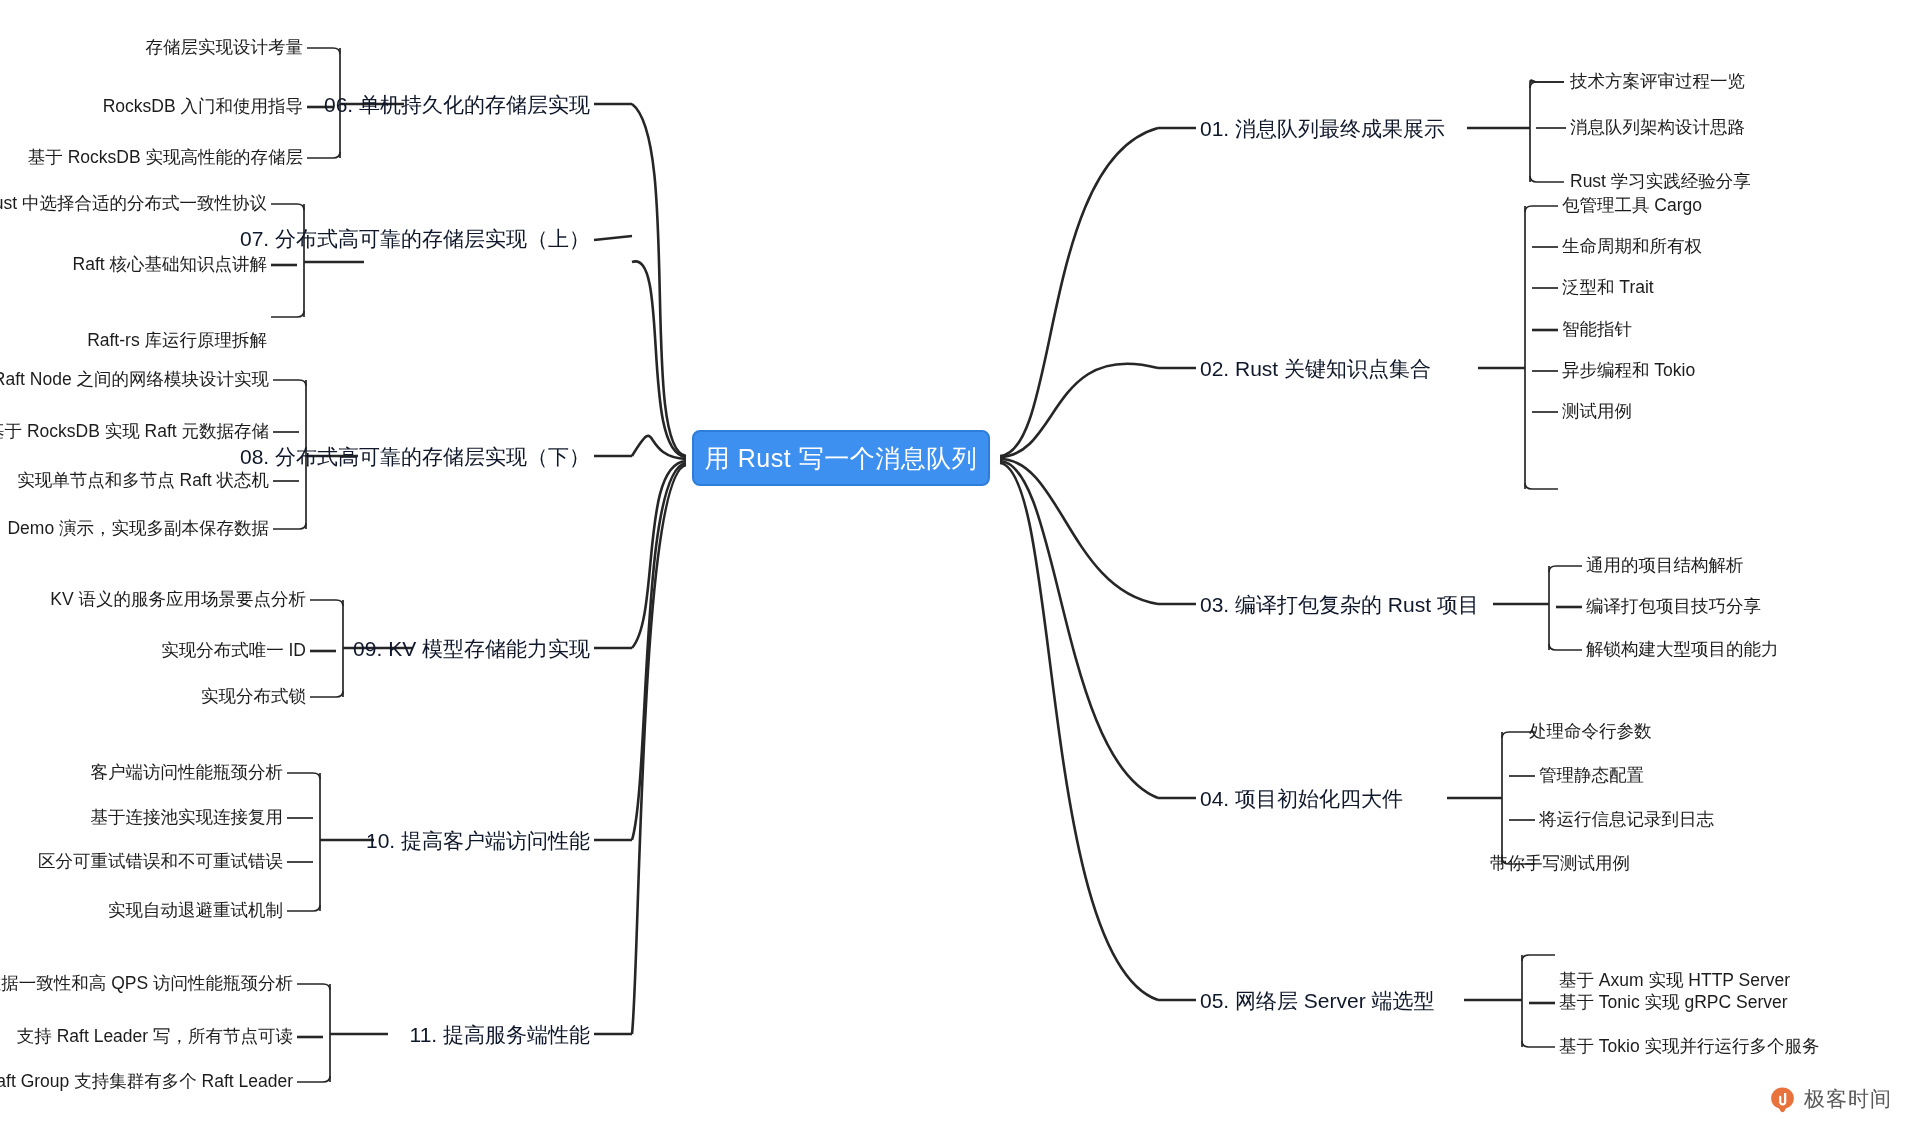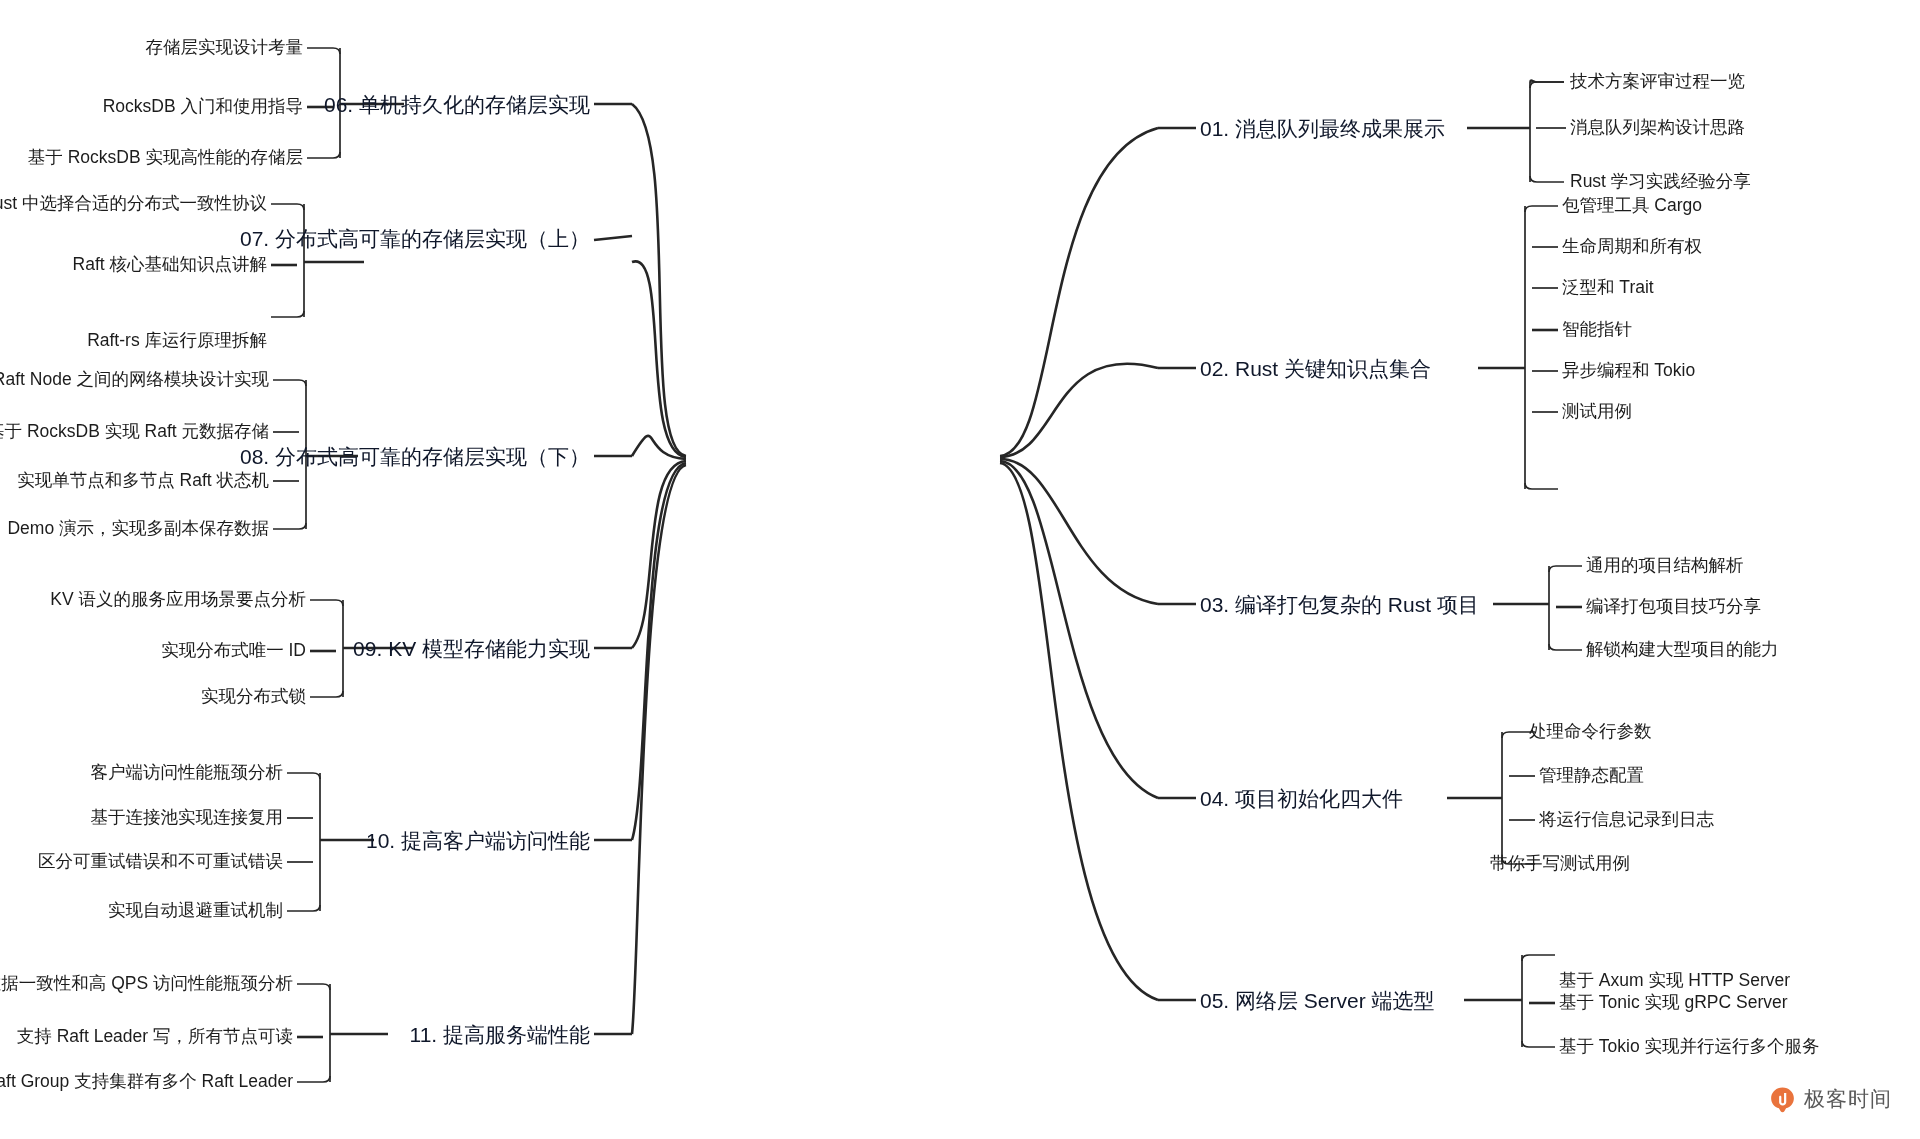--- a/index.html
+++ b/index.html
@@ -232,20 +232,23 @@
     <g>
       <line class="thick" x1="594" y1="1034" x2="632" y2="1034"></line>
       <line class="thick" x1="330" y1="1034" x2="388" y2="1034"></line>
       <line x1="330" y1="984" x2="330" y2="1082"></line>
       <path d="M 330 990 C 330 985 327 984 323 984 L 297 984"></path>
       <line class="thick" x1="323" y1="1037" x2="297" y2="1037"></line>
       <path d="M 330 1076 C 330 1081 327 1082 323 1082 L 297 1082"></path>
     </g>
   </svg>
 
+  <div class="root-node">
+    <span>用 Rust 写一个消息队列</span>
+  </div>
 
   <div class="branch-label right anchor-left" style="left:1200px; top:128px;">01. 消息队列最终成果展示</div>
   <div class="leaf-label right anchor-left" style="left:1570px; top:82px;">技术方案评审过程一览</div>
   <div class="leaf-label right anchor-left" style="left:1570px; top:128px;">消息队列架构设计思路</div>
   <div class="leaf-label right anchor-left" style="left:1570px; top:182px;">Rust 学习实践经验分享</div>
 
   <div class="branch-label right anchor-left" style="left:1200px; top:368px;">02. Rust 关键知识点集合</div>
   <div class="leaf-label right anchor-left" style="left:1562px; top:206px;">包管理工具 Cargo</div>
   <div class="leaf-label right anchor-left" style="left:1562px; top:247px;">生命周期和所有权</div>
   <div class="leaf-label right anchor-left" style="left:1562px; top:288px;">泛型和 Trait</div>

